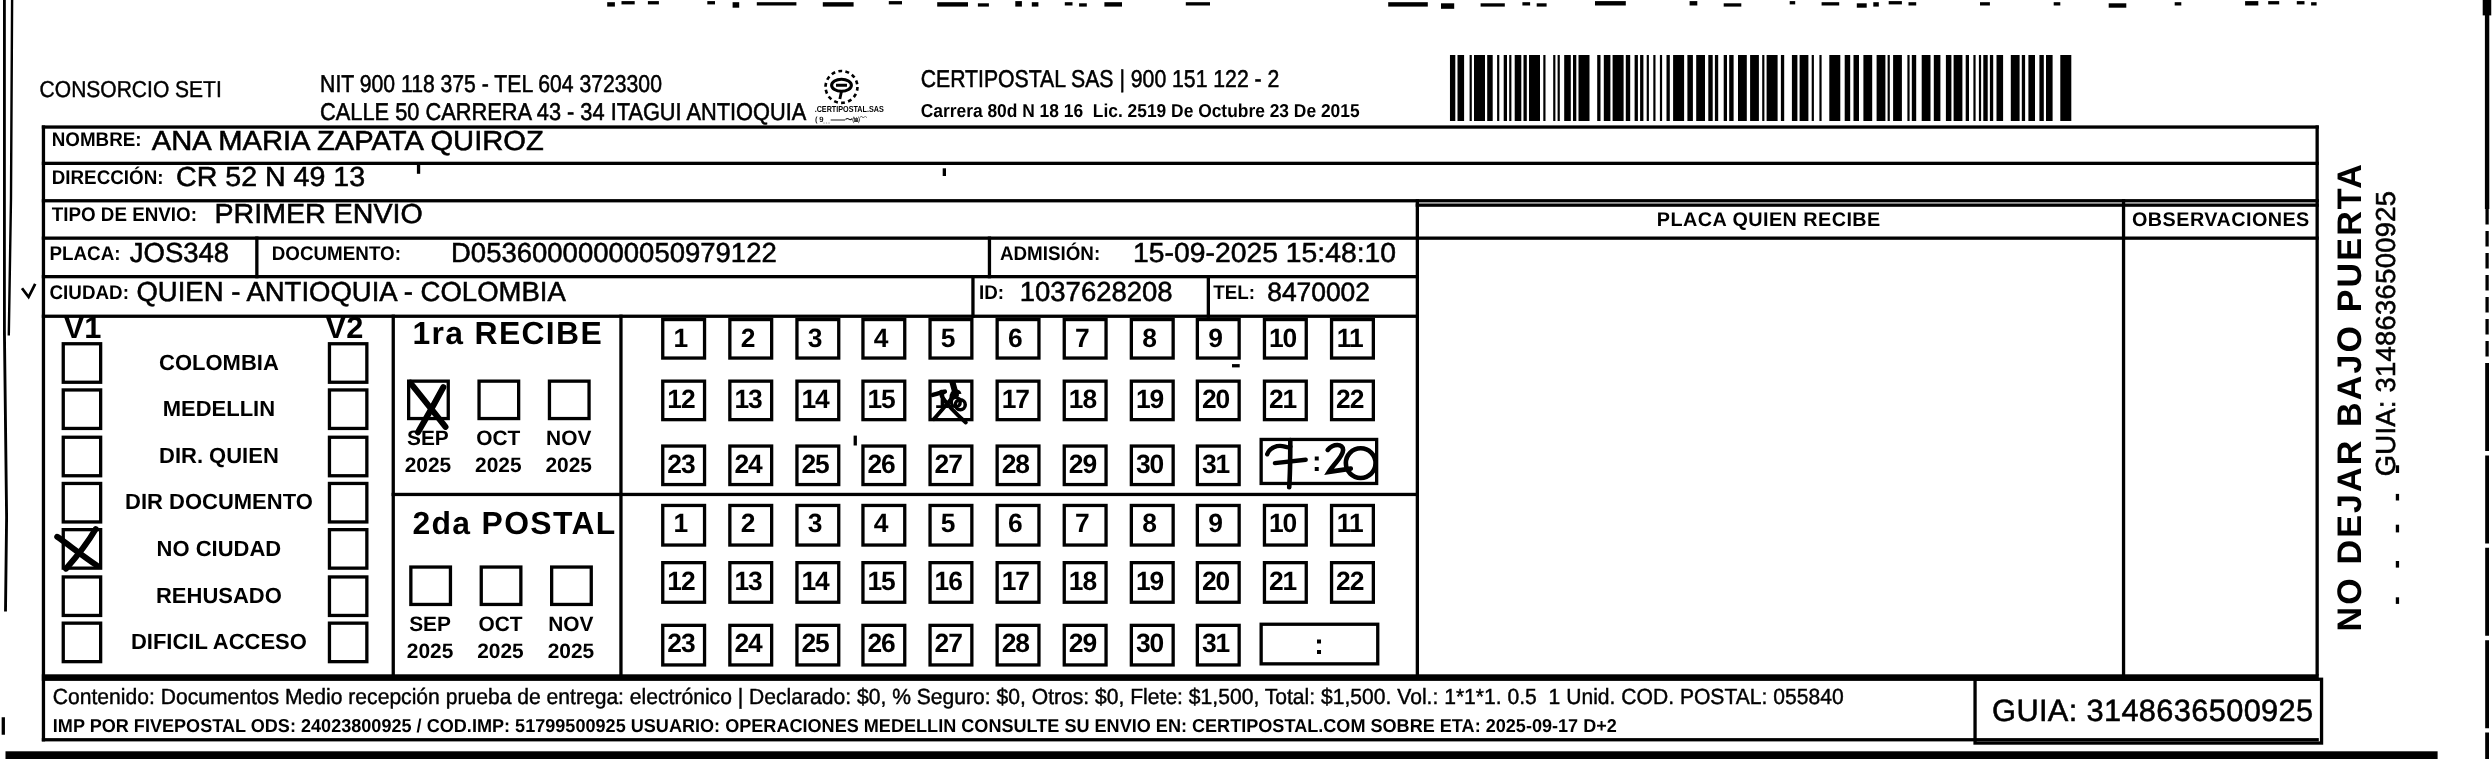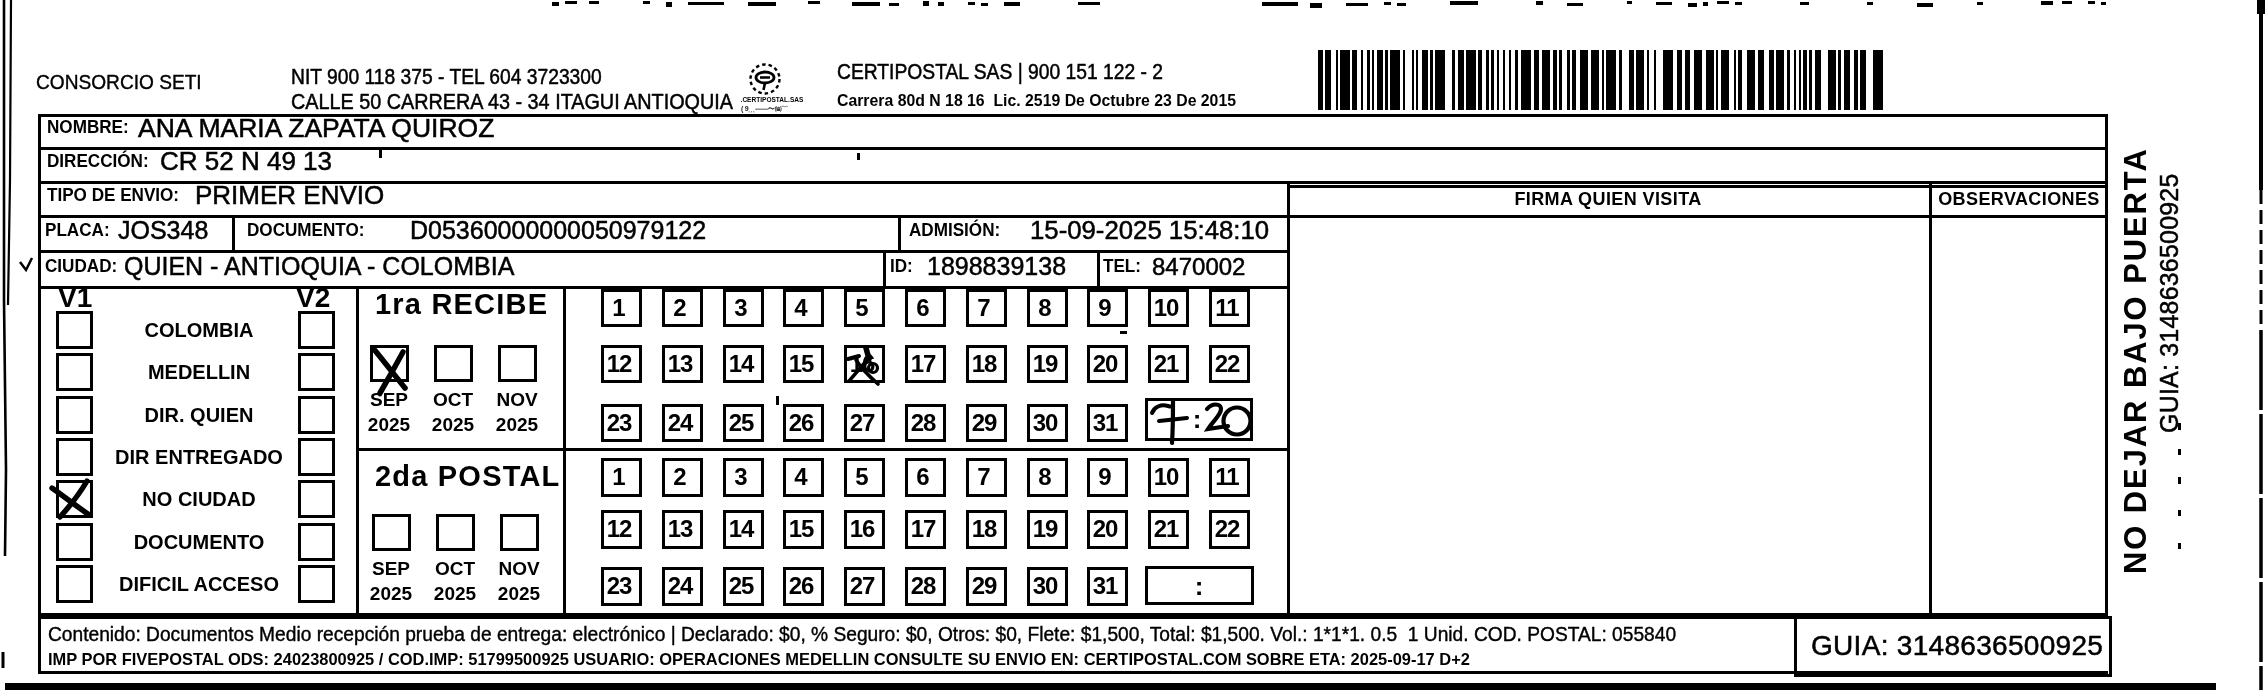--- a/index.html
+++ b/index.html
@@ -209,26 +209,26 @@
 <div style="position:absolute;left:247px;top:221px;font-size:18px;font-weight:700;white-space:nowrap;line-height:1;transform:scaleX(0.95);transform-origin:0 0;">DOCUMENTO:</div>
 <div style="position:absolute;left:410px;top:218px;font-size:25px;font-weight:400;white-space:nowrap;line-height:1;-webkit-text-stroke:0.5px #000;">D05360000000050979122</div>
 
 <div style="position:absolute;left:909px;top:221px;font-size:18px;font-weight:700;white-space:nowrap;line-height:1;transform:scaleX(0.95);transform-origin:0 0;">ADMISIÓN:</div>
 <div style="position:absolute;left:1030px;top:218px;font-size:25px;font-weight:400;white-space:nowrap;line-height:1;transform:scaleX(1.03);transform-origin:0 0;-webkit-text-stroke:0.5px #000;">15-09-2025 15:48:10</div>
 
 <div style="position:absolute;left:45px;top:257px;font-size:18px;font-weight:700;white-space:nowrap;line-height:1;transform:scaleX(0.95);transform-origin:0 0;">CIUDAD:</div>
 <div style="position:absolute;left:124px;top:254px;font-size:25px;font-weight:400;white-space:nowrap;line-height:1;-webkit-text-stroke:0.5px #000;">QUIEN - ANTIOQUIA - COLOMBIA</div>
 
 <div style="position:absolute;left:890px;top:257px;font-size:18px;font-weight:700;white-space:nowrap;line-height:1;transform:scaleX(0.95);transform-origin:0 0;">ID:</div>
-<div style="position:absolute;left:927px;top:254px;font-size:25px;font-weight:400;white-space:nowrap;line-height:1;-webkit-text-stroke:0.5px #000;">1898839138</div>
+<div style="position:absolute;left:927px;top:254px;font-size:25px;font-weight:400;white-space:nowrap;line-height:1;-webkit-text-stroke:0.5px #000;">1037628208</div>
 
 <div style="position:absolute;left:1103px;top:257px;font-size:18px;font-weight:700;white-space:nowrap;line-height:1;transform:scaleX(0.95);transform-origin:0 0;">TEL:</div>
 <div style="position:absolute;left:1152px;top:255px;font-size:24px;font-weight:400;white-space:nowrap;line-height:1;-webkit-text-stroke:0.5px #000;">8470002</div>
 
-<div style="position:absolute;left:1608px;top:199px;font-size:18px;font-weight:700;white-space:nowrap;line-height:1;letter-spacing:0.4px;transform:translate(-50%,-50%)">FIRMA QUIEN VISITA</div>
+<div style="position:absolute;left:1608px;top:199px;font-size:18px;font-weight:700;white-space:nowrap;line-height:1;letter-spacing:0.4px;transform:translate(-50%,-50%)">PLACA QUIEN RECIBE</div>
 
 <div style="position:absolute;left:2019px;top:199px;font-size:18px;font-weight:700;white-space:nowrap;line-height:1;letter-spacing:0.4px;transform:translate(-50%,-50%)">OBSERVACIONES</div>
 
 <div style="position:absolute;left:58px;top:284px;font-size:28px;font-weight:700;white-space:nowrap;line-height:1;">V1</div>
 
 <div style="position:absolute;left:296px;top:284px;font-size:28px;font-weight:700;white-space:nowrap;line-height:1;">V2</div>
 
 <div style="position:absolute;left:56px;top:311px;width:37px;height:38px;border:3px solid #000;box-sizing:border-box"></div>
 
 <div style="position:absolute;left:199px;top:330px;font-size:20px;font-weight:700;white-space:nowrap;line-height:1;letter-spacing:0px;transform:translate(-50%,-50%)">COLOMBIA</div>
@@ -242,33 +242,33 @@
 <div style="position:absolute;left:298px;top:353px;width:37px;height:38px;border:3px solid #000;box-sizing:border-box"></div>
 
 <div style="position:absolute;left:56px;top:396px;width:37px;height:38px;border:3px solid #000;box-sizing:border-box"></div>
 
 <div style="position:absolute;left:199px;top:415px;font-size:20px;font-weight:700;white-space:nowrap;line-height:1;letter-spacing:0px;transform:translate(-50%,-50%)">DIR. QUIEN</div>
 
 <div style="position:absolute;left:298px;top:396px;width:37px;height:38px;border:3px solid #000;box-sizing:border-box"></div>
 
 <div style="position:absolute;left:56px;top:438px;width:37px;height:38px;border:3px solid #000;box-sizing:border-box"></div>
 
-<div style="position:absolute;left:199px;top:457px;font-size:20px;font-weight:700;white-space:nowrap;line-height:1;letter-spacing:0px;transform:translate(-50%,-50%)">DIR ENTREGADO</div>
+<div style="position:absolute;left:199px;top:457px;font-size:20px;font-weight:700;white-space:nowrap;line-height:1;letter-spacing:0px;transform:translate(-50%,-50%)">DIR DOCUMENTO</div>
 
 <div style="position:absolute;left:298px;top:438px;width:37px;height:38px;border:3px solid #000;box-sizing:border-box"></div>
 
 <div style="position:absolute;left:56px;top:480px;width:37px;height:38px;border:3px solid #000;box-sizing:border-box"></div>
 
 <div style="position:absolute;left:199px;top:499px;font-size:20px;font-weight:700;white-space:nowrap;line-height:1;letter-spacing:0px;transform:translate(-50%,-50%)">NO CIUDAD</div>
 
 <div style="position:absolute;left:298px;top:480px;width:37px;height:38px;border:3px solid #000;box-sizing:border-box"></div>
 
 <div style="position:absolute;left:56px;top:523px;width:37px;height:38px;border:3px solid #000;box-sizing:border-box"></div>
 
-<div style="position:absolute;left:199px;top:542px;font-size:20px;font-weight:700;white-space:nowrap;line-height:1;letter-spacing:0px;transform:translate(-50%,-50%)">DOCUMENTO</div>
+<div style="position:absolute;left:199px;top:542px;font-size:20px;font-weight:700;white-space:nowrap;line-height:1;letter-spacing:0px;transform:translate(-50%,-50%)">REHUSADO</div>
 
 <div style="position:absolute;left:298px;top:523px;width:37px;height:38px;border:3px solid #000;box-sizing:border-box"></div>
 
 <div style="position:absolute;left:56px;top:565px;width:37px;height:38px;border:3px solid #000;box-sizing:border-box"></div>
 
 <div style="position:absolute;left:199px;top:584px;font-size:20px;font-weight:700;white-space:nowrap;line-height:1;letter-spacing:0px;transform:translate(-50%,-50%)">DIFICIL ACCESO</div>
 
 <div style="position:absolute;left:298px;top:565px;width:37px;height:38px;border:3px solid #000;box-sizing:border-box"></div>
 
 <svg style="position:absolute;left:40px;top:468px" width="70" height="70" viewBox="0 0 70 70">

